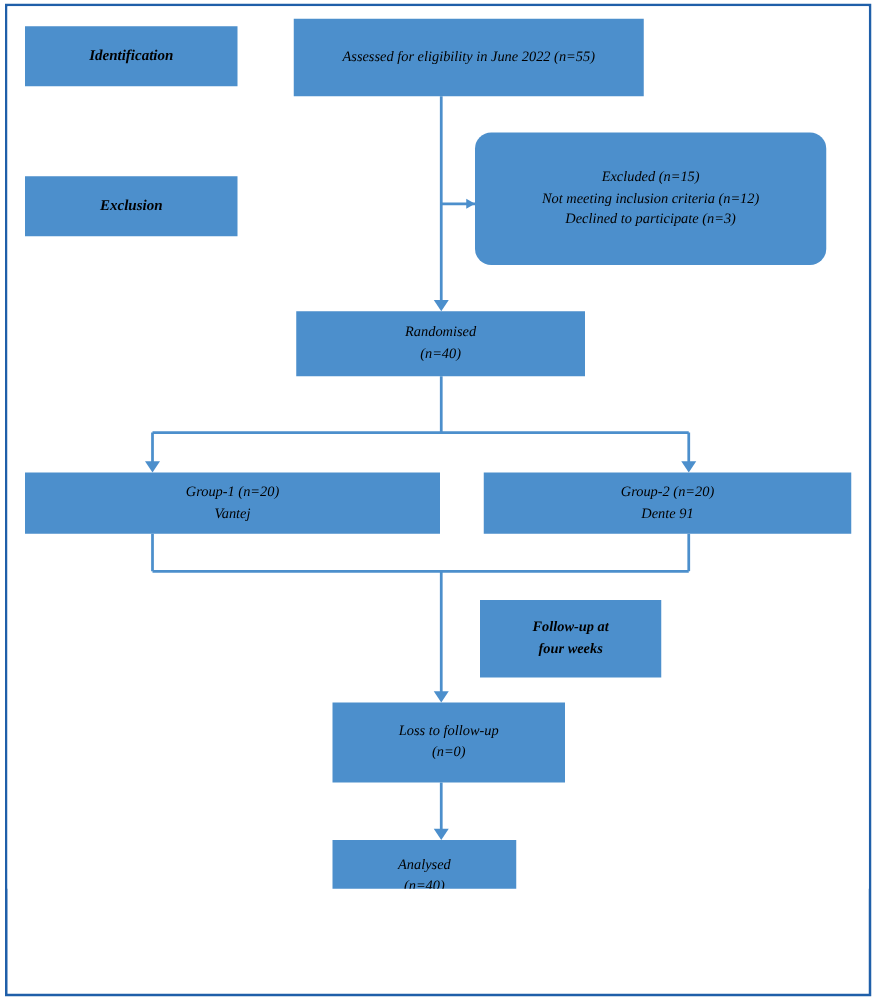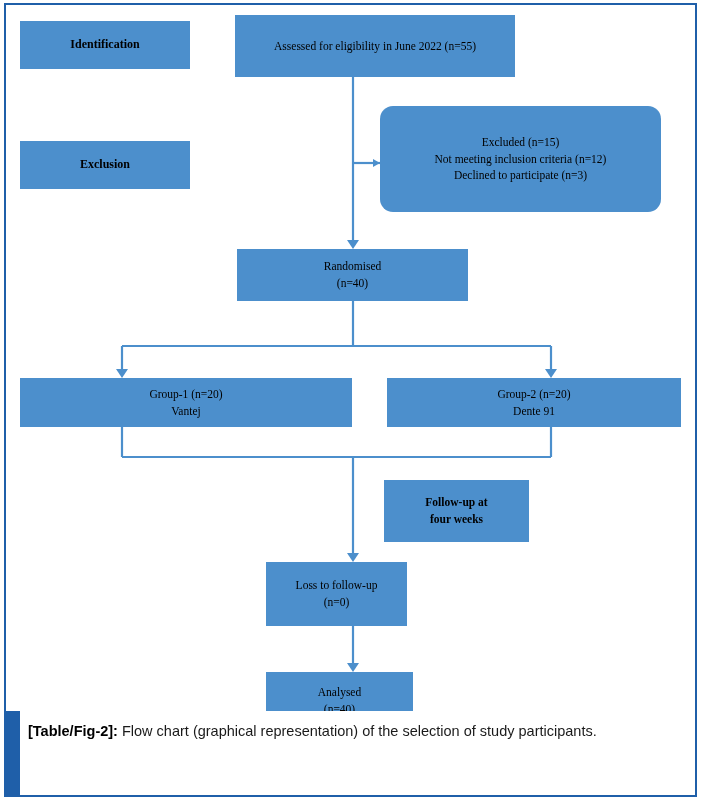--- a/index.html
+++ b/index.html
@@ -42,20 +42,21 @@
     background: #4c8fcc;
     color: #000000;
     display: flex;
     align-items: center;
     justify-content: center;
     text-align: left;
     font-size: 11.5px;
     line-height: 1.45;
     box-sizing: border-box;
     padding: 2px 4px;
+    font-style: italic;
   }
   .node.bold {
     font-weight: bold;
   }
   .label-node {
     font-weight: bold;
     font-size: 12px;
   }
   #connectors {
     position: absolute;
@@ -168,33 +169,27 @@
       <div class="node" style="left:381px; top:373px; width:294px; height:49px; flex-direction:column;">
         <span>Group-2 (n=20)</span>
         <span>Dente 91</span>
       </div>
 
       <div class="node bold" style="left:378px; top:475px; width:145px; height:62px; flex-direction:column;">
         <span>Follow-up at</span>
         <span>four weeks</span>
       </div>
 
-      <div class="node" style="left:260px; top:557px; width:141px; height:64px; flex-direction:column;">
+      <div class="node" style="left:260px; top:557px; width:186px; height:64px; flex-direction:column;">
         <span>Loss to follow-up</span>
         <span>(n=0)</span>
       </div>
 
       <div class="node" style="left:260px; top:667px; width:147px; height:58px; flex-direction:column;">
         <span>Analysed</span>
         <span>(n=40)</span>
       </div>
 
     </div>
 
-    <div id="caption-bar">
-      <div id="caption-accent"></div>
-      <div id="caption-text">
-        <span class="cap-label">[Table/Fig-2]:</span><span> Flow chart (graphical representation) of the selection of study participants.</span>
-      </div>
-    </div>
 
   </div>
 </div>
 
 </body></html>

